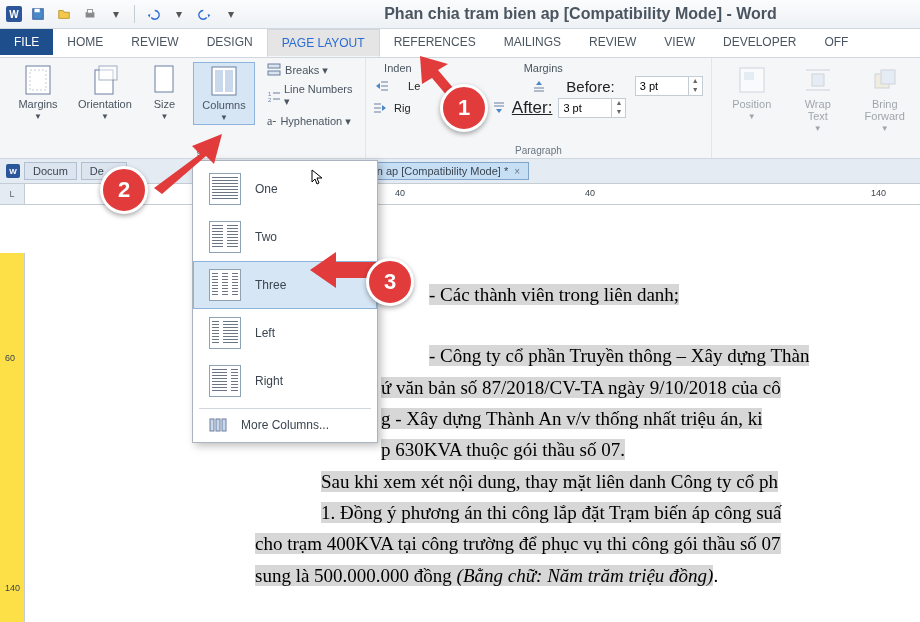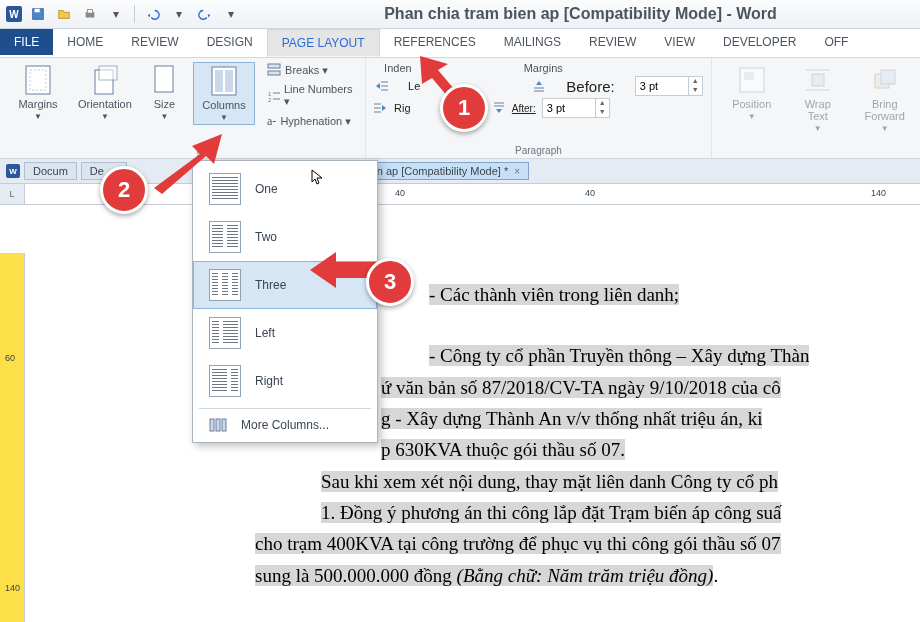--- a/index.html
+++ b/index.html
@@ -218,21 +218,21 @@
               <line x1="0" y1="11" x2="7" y2="11" stroke="#6b7fa0"></line>
             </svg>
           <span style="font-size:11px;">Rig</span>
           <span style="width:54px;"></span>
           <span style="font-size:11px;">m</span>
           <svg width="14" height="14">
               <line x1="2" y1="2" x2="12" y2="2" stroke="#6b7fa0"></line>
               <line x1="2" y1="5" x2="12" y2="5" stroke="#6b7fa0"></line>
               <path d="M7 12l-3-4h6z" fill="#4a88c7"></path>
             </svg>
-          <span style="font-size:10px;text-decoration:underline;">After:</span>
+          <span style="font-size:17px;text-decoration:underline;">After:</span>
           <div class="spin">
               <input value="3 pt" style="">
               <div class="sp">
                 <span>▲</span>
                 <span>▼</span>
               </div>
             </div>
         </div>
       </div>
       <div class="group-label">Paragraph</div>

